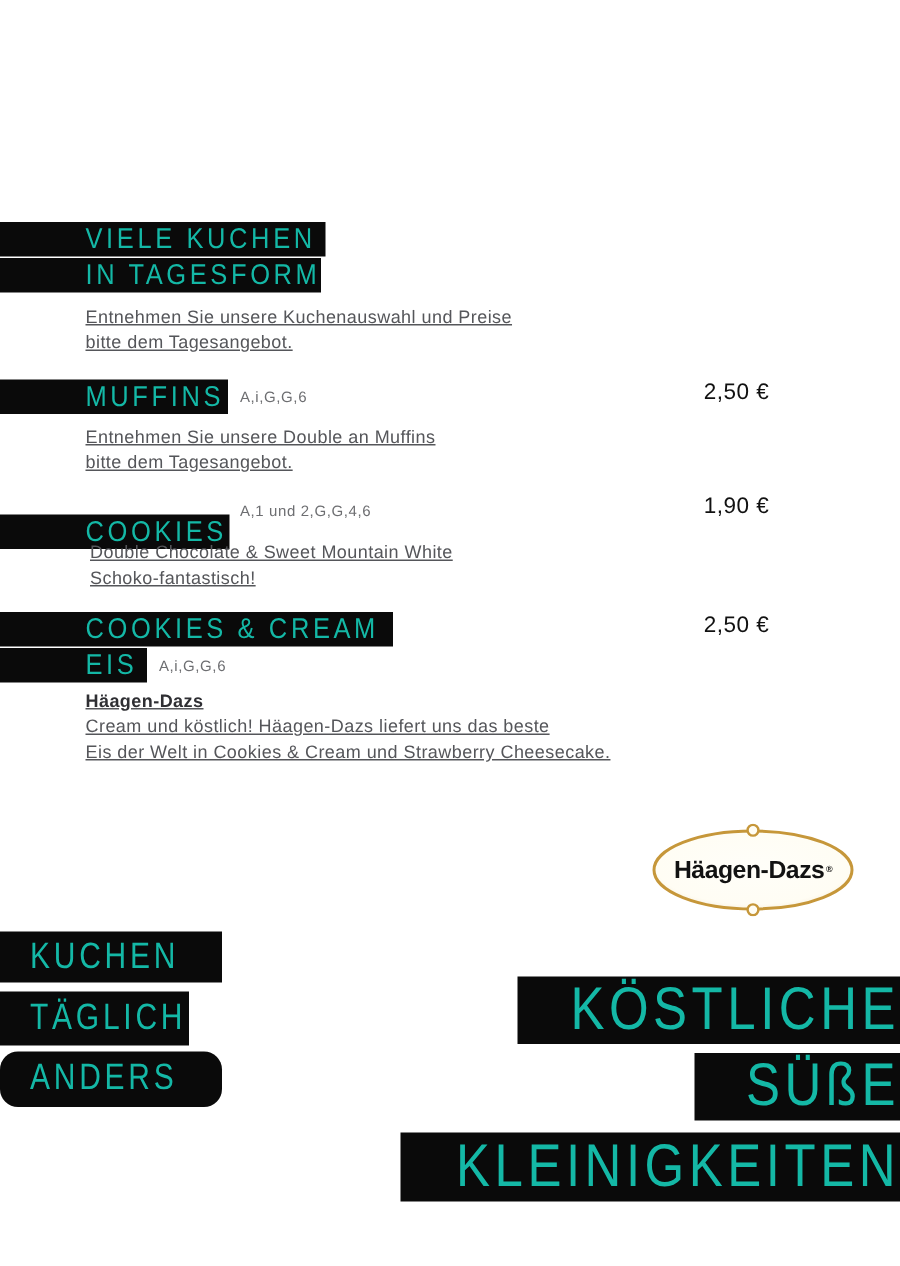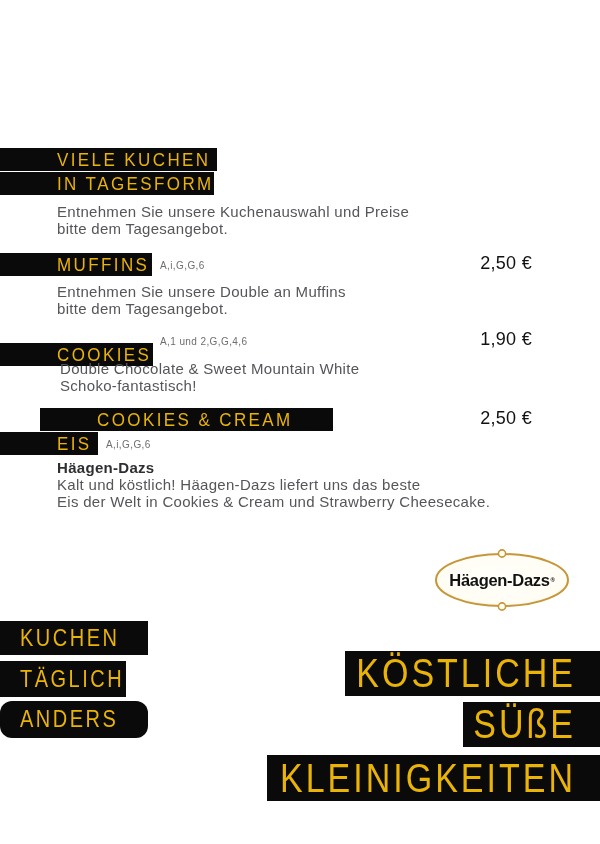--- a/index.html
+++ b/index.html
@@ -9,64 +9,65 @@
     background:#ffffff;
     overflow:hidden;
     font-family:"Liberation Sans", sans-serif;
     margin:0 auto;
   }
   
   .bar{
     position:absolute;
     left:0;
     background:#0a0a0a;
-    color:#eab308;
+    color:#14b8a6;
     display:flex;
     align-items:center;
     box-sizing:border-box;
   }
   .bar .disp{
     display:inline-block;
     font-weight:300;
     white-space:nowrap;
     transform:scaleY(1.12);
     transform-origin:left center;
   }
   
   .bar.sec{height:23px;padding-left:57px;font-size:17px;letter-spacing:2.4px;}
   
   .bar.big-left{padding-left:20px;font-size:20px;letter-spacing:2.5px;}
   .bar.big-left .disp{transform:scaleY(1.22);}
-  .bar.big-right{left:auto;right:0;justify-content:flex-end;padding-right:24px;font-size:34px;letter-spacing:3px;}
+  .bar.big-right{left:auto;right:0;justify-content:flex-end;padding-right:0;font-size:34px;letter-spacing:3px;}
   .bar.big-right .disp{transform:scaleY(1.18);transform-origin:right center;}
   
   .copy{
     position:absolute;
     color:#55565a;
-    font-size:15px;
+    font-size:12px;
     line-height:17px;
     letter-spacing:0.3px;
     font-weight:300;
+    text-decoration:underline;
   }
   .copy .bold-line{color:#2f2f33;font-weight:bold;}
   
   .allergen{
     position:absolute;
     color:#6d6e71;
     font-size:10px;
     letter-spacing:0.4px;
   }
   
   .price{
     position:absolute;
     left:450px;
     width:82px;
-    text-align:right;
+    text-align:center;
     color:#111111;
-    font-size:18px;
+    font-size:15px;
     letter-spacing:0.3px;
   }
   
   .logo-wrap{position:absolute;left:433px;top:549px;width:138px;height:62px;}
   .logo-wrap svg{position:absolute;left:0;top:0;}
   .logo-text{
     position:absolute;left:0;top:0;width:138px;height:62px;
     display:flex;align-items:center;justify-content:center;
     font-weight:bold;
     font-size:16.5px;
@@ -104,31 +105,31 @@
   <div class="bar sec" style="top:343px;width:153px;">
     <span class="disp">COOKIES</span>
   </div>
   <div class="allergen" style="left:160px;top:336px;">A,1 und 2,G,G,4,6</div>
   <div class="price" style="top:329px;">1,90 €</div>
   <div class="copy" style="left:60px;top:360px;">
     <div>Double Chocolate &amp; Sweet Mountain White</div>
     <div>Schoko-fantastisch!</div>
   </div>
 
-  <div class="bar sec" style="top:408px;width:293px;margin-left:40px;">
+  <div class="bar sec" style="top:408px;width:262px;">
     <span class="disp">COOKIES &amp; CREAM</span>
   </div>
   <div class="bar sec" style="top:432px;width:98px;">
     <span class="disp">EIS</span>
   </div>
   <div class="allergen" style="left:106px;top:439px;">A,i,G,G,6</div>
   <div class="price" style="top:408px;">2,50 €</div>
   <div class="copy" style="left:57px;top:459px;">
     <div class="bold-line">Häagen-Dazs</div>
-    <div>Kalt und köstlich! Häagen-Dazs liefert uns das beste</div>
+    <div>Cream und köstlich! Häagen-Dazs liefert uns das beste</div>
     <div>Eis der Welt in Cookies &amp; Cream und Strawberry Cheesecake.</div>
   </div>
 
   <div class="logo-wrap">
     <svg width="138" height="62" viewBox="0 0 138 62">
       <defs>
         <radialGradient id="logofill" cx="50%" cy="45%" r="65%">
           <stop offset="0%" stop-color="#fffef9"></stop>
           <stop offset="75%" stop-color="#fffdf4"></stop>
           <stop offset="100%" stop-color="#f3e7cf"></stop>

